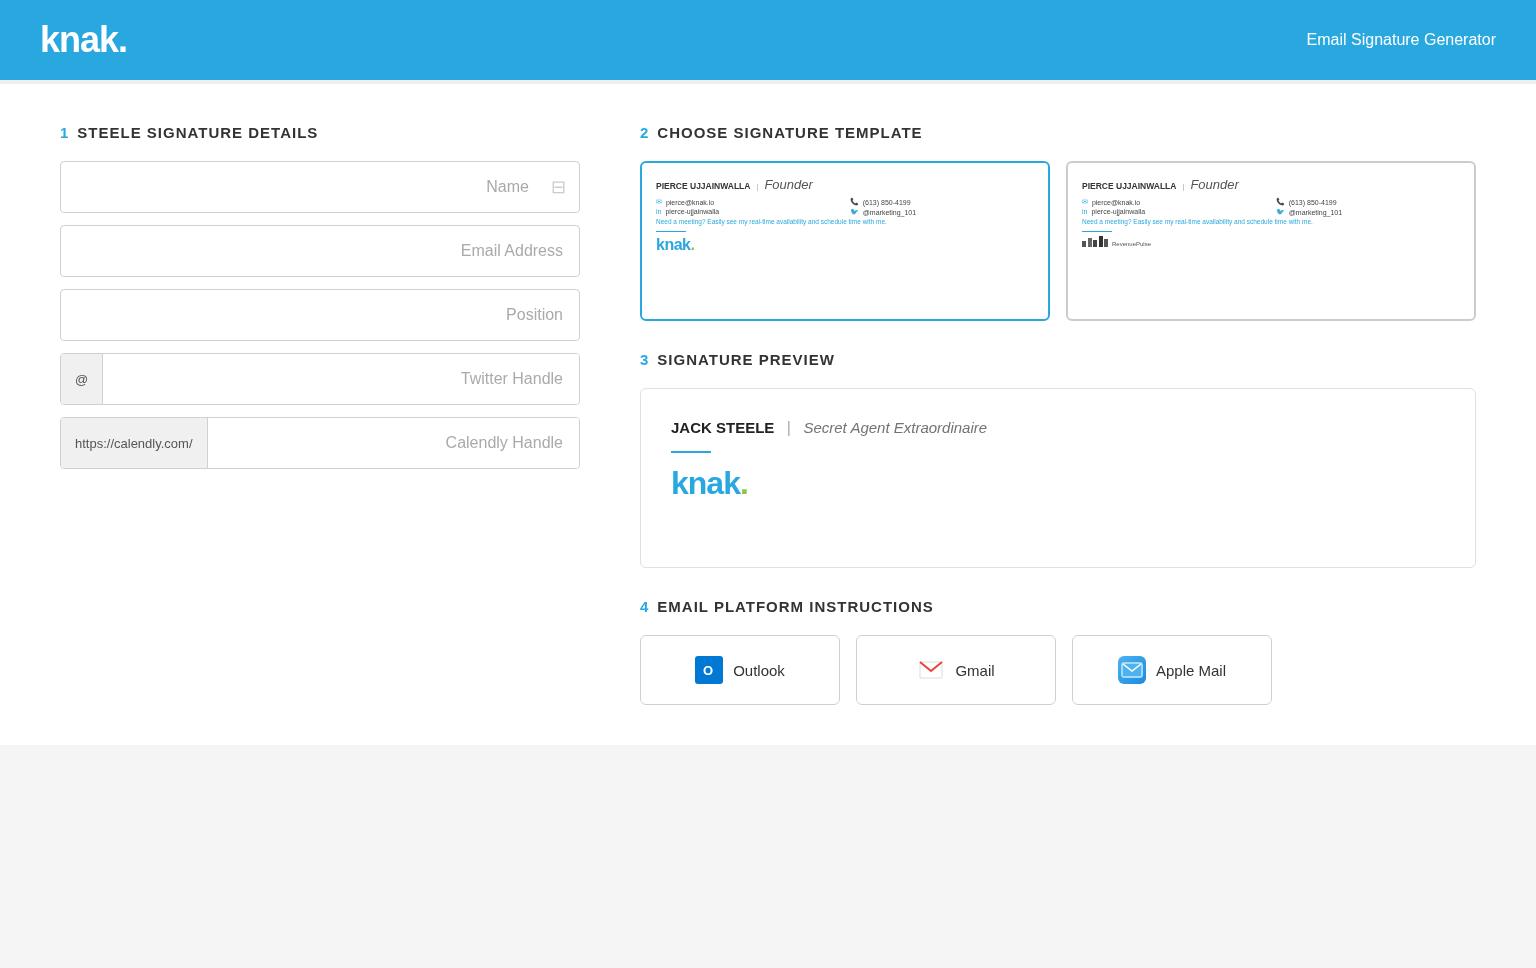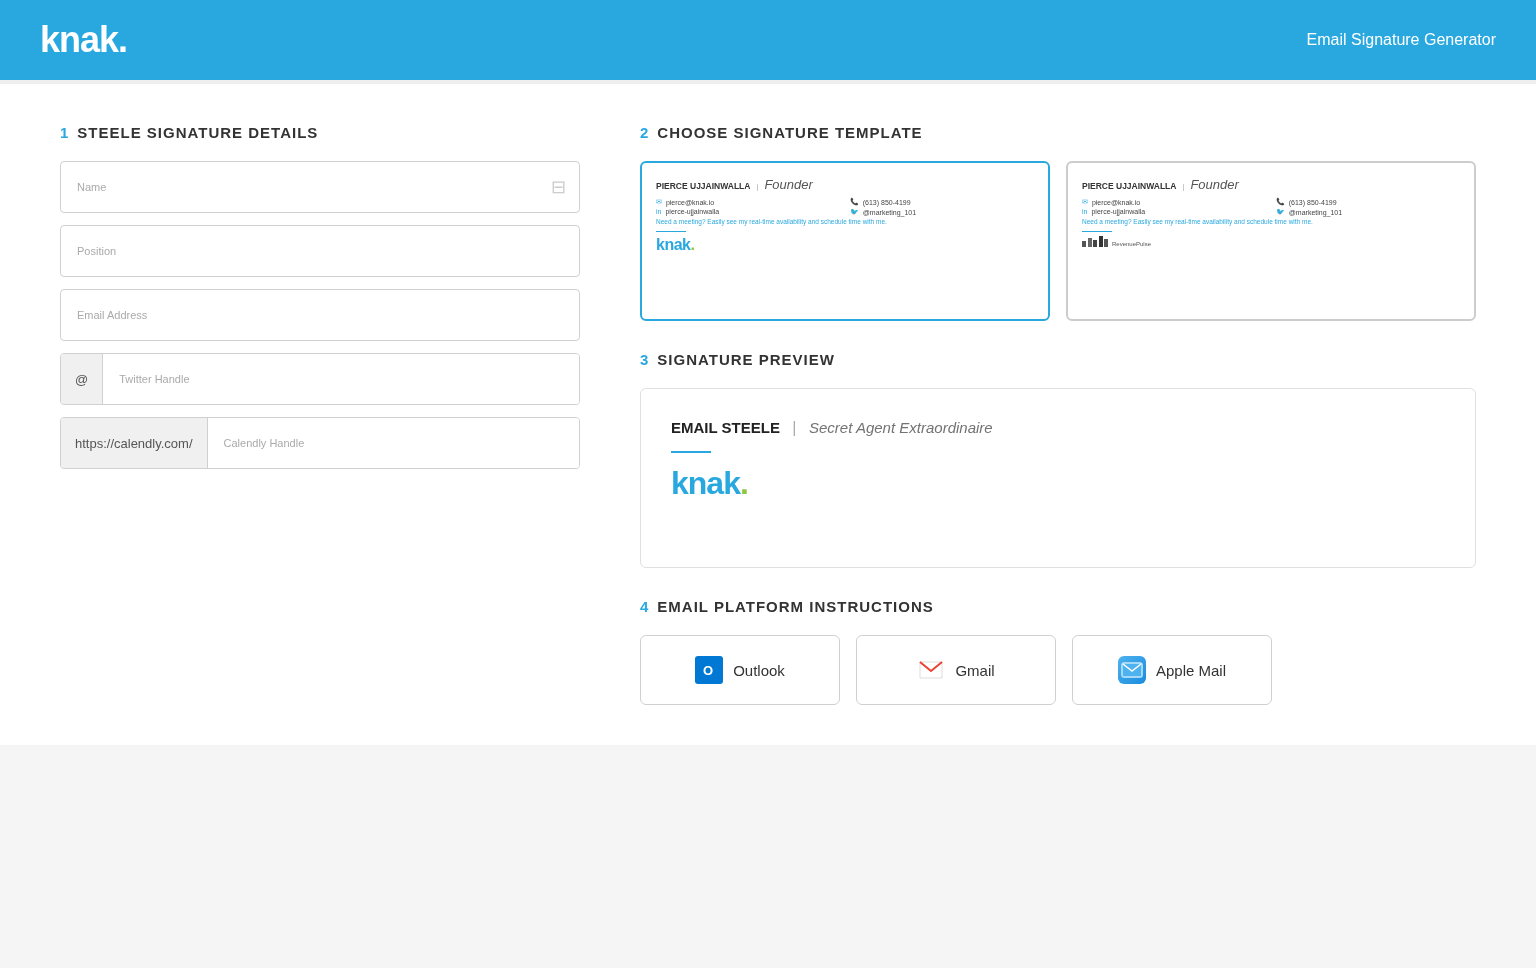--- a/index.html
+++ b/index.html
@@ -66,24 +66,25 @@
     
     .form-group {
       margin-bottom: 12px;
     }
     .form-input {
       width: 100%;
       height: 52px;
       border: 1px solid #d0d0d0;
       border-radius: 4px;
       padding: 0 16px;
-      font-size: 11px;
+      font-size: 16px;
       color: #999;
       outline: none;
       background: #fff;
+      text-align: right;
     }
     .form-input::placeholder {
       color: #aaa;
     }
 
     .input-with-icon {
       position: relative;
     }
     .input-with-icon .form-input {
       padding-right: 50px;
@@ -339,25 +340,25 @@
         <span class="section-number">1</span>
         <span>STEELE SIGNATURE DETAILS</span>
       </div>
 
       <div class="form-group input-with-icon">
         <input class="form-input" type="text" placeholder="Name" style="">
         <span class="input-icon">⊟</span>
       </div>
 
       <div class="form-group">
+        <input class="form-input" type="email" placeholder="Email Address" style="">
+      </div>
+
+      <div class="form-group">
         <input class="form-input" type="text" placeholder="Position" style="">
-      </div>
-
-      <div class="form-group">
-        <input class="form-input" type="email" placeholder="Email Address" style="">
       </div>
 
 
 
       <div class="form-group">
         <div class="input-with-prefix">
           <div class="input-prefix">@</div>
           <input class="form-input" type="text" placeholder="Twitter Handle" style="">
         </div>
       </div>
@@ -460,21 +461,21 @@
         </div>
       </div>
 
       <div class="section-title">
         <span class="section-number">3</span>
         <span>SIGNATURE PREVIEW</span>
       </div>
 
       <div class="preview-box">
         <div>
-          <span class="preview-name">EMAIL STEELE</span>
+          <span class="preview-name">JACK STEELE</span>
           <span class="preview-separator"> | </span>
           <span class="preview-title">Secret Agent Extraordinaire</span>
         </div>
         <hr class="preview-divider">
         <div class="preview-logo">
           knak<span class="preview-logo-dot">.</span>
         </div>
       </div>
 
       <div class="section-title">

